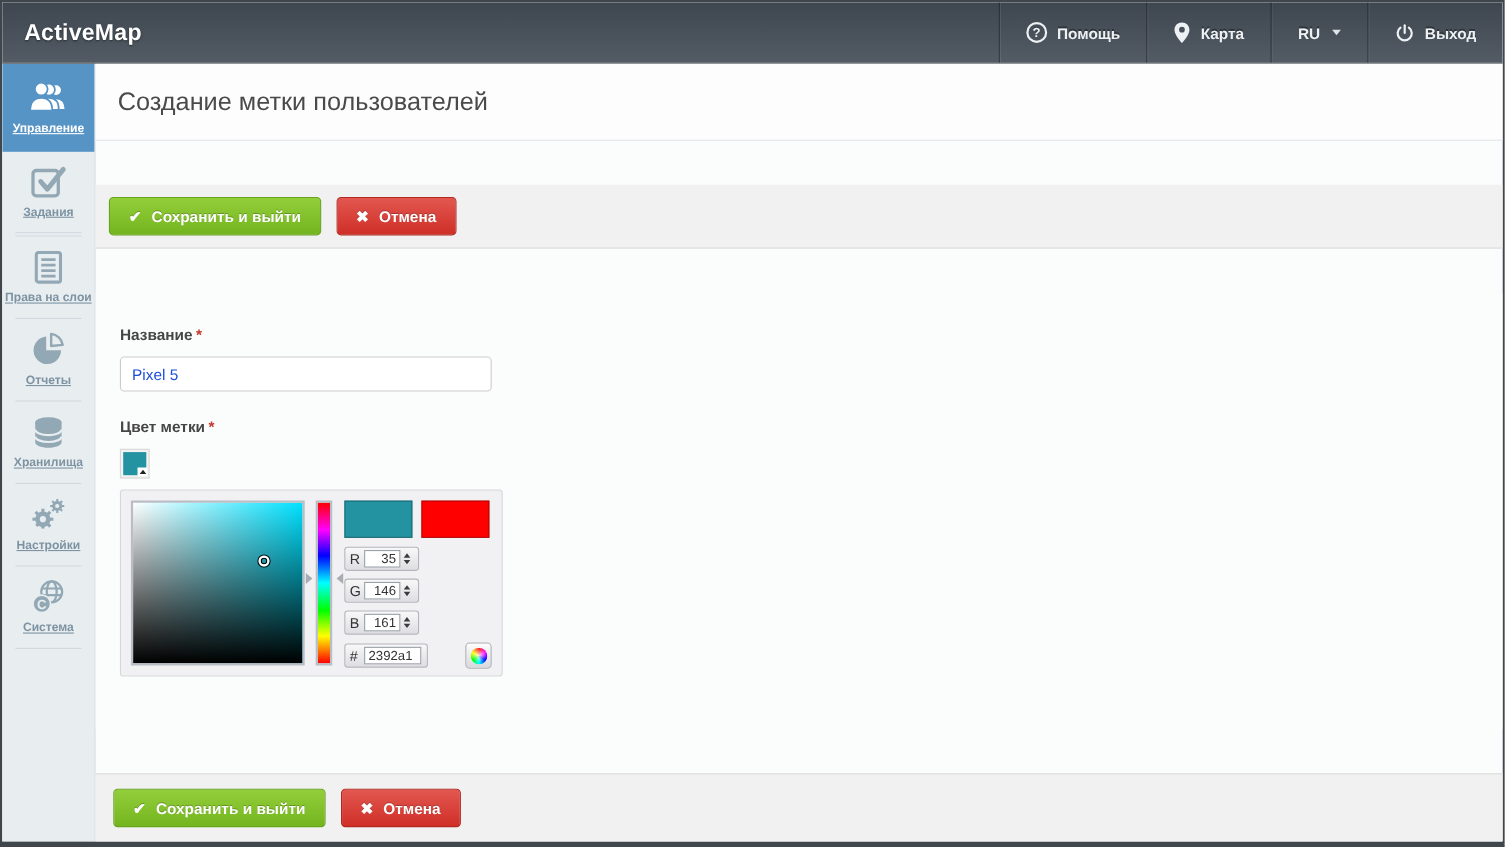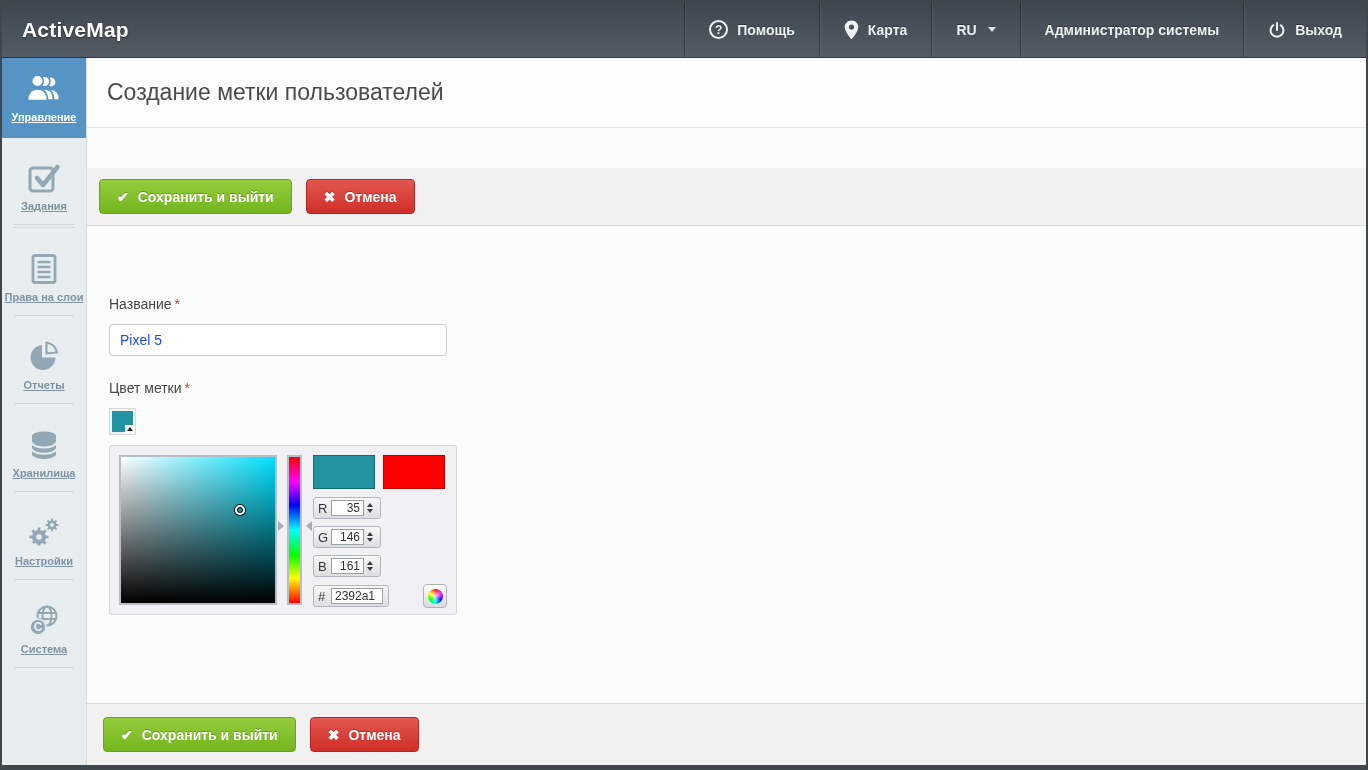--- a/index.html
+++ b/index.html
@@ -23,21 +23,21 @@
                 border-top:5px solid #dfe4e8; margin-left:2px; }
   .hd-svg { display:block; }
 
   
   .body { flex:1; display:flex; min-height:0; }
 
   
   .sidebar { width:85px; flex:0 0 85px; background:#e8edf0; border-right:1px solid #d6dde1;
              display:flex; flex-direction:column; overflow:hidden; }
   .side-item { display:flex; flex-direction:column; align-items:center; justify-content:center;
-               padding:23px 2px 10px; color:#7d93a2; cursor:pointer; position:relative; }
+               padding:10px 2px 10px; color:#7d93a2; cursor:pointer; position:relative; }
   .side-item .s-label { font-size:11px; font-weight:bold; text-align:center; line-height:13px; margin-top:5px;text-decoration:underline; }
   .side-item svg { color:#93a8b5; }
   .side-item.active { background:#5794c6; color:#fff; padding:14px 2px; }
   .side-item.active svg { color:#fff; }
   .side-divider { height:1px; background:#d2d9de; margin:1px 12px; flex:0 0 1px; }
 
   
   .main { flex:1; display:flex; flex-direction:column; min-width:0; background:#fbfcfc;gap:40px; }
   .title-bar { flex:0 0 70px; background:#fdfdfd; border-bottom:1px solid #e2e7ea;
                display:flex; align-items:center; padding:0 20px; }
@@ -48,21 +48,21 @@
   .toolbar.bottom { flex:0 0 62px; border-top:1px solid #dcdcdc; padding-left:16px; }
 
   .btn { display:inline-flex; align-items:center; gap:9px; border-radius:4px; padding:0 17px; height:35px;
          font-family:"Liberation Sans", sans-serif; font-size:14px; font-weight:bold; color:#fff; cursor:pointer;
          text-shadow:0 -1px 0 rgba(0,0,0,.25); }
   .btn .btn-ic { font-size:14px; }
   .btn.green { background:linear-gradient(#93ce3b, #73b51f); border:1px solid #67a41b; }
   .btn.red   { background:linear-gradient(#e25750, #cf2f27); border:1px solid #b3271f; }
 
   .content { flex:1; background:#fbfcfc; padding:30px 0 0 22px; overflow:hidden; }
-  .field-label { font-size:14px; font-weight:normal; color:#464646; margin-bottom:12px; }
+  .field-label { font-size:14px; font-weight:bold; color:#464646; margin-bottom:12px; }
   .req { color:#c0392b; margin-left:3px; }
   .text-input { width:338px; height:32px; border:1px solid #ccc; border-radius:4px; background:#fff;
                 font-family:"Liberation Sans", sans-serif; font-size:14px; color:#1d4ed8; padding:0 10px; outline:none; }
   .color-field { margin-top:24px; }
 
   
   .swatch-btn { width:27px; height:27px; background:#f2f2f2; border:1px solid #d8d8d8; padding:2px;
                 position:relative; cursor:pointer; margin-top:2px; }
   .swatch-fill { width:100%; height:100%; }
   .swatch-corner { position:absolute; right:1px; bottom:1px; width:9px; height:8px; background:#fff;
@@ -124,23 +124,20 @@
         <span>
           <svg class="hd-svg" width="15" height="20" viewBox="0 0 15 20">
             <path fill="#eef1f3" fill-rule="evenodd" d="M7.5 0.5 C3.6 0.5 0.7 3.4 0.7 7.2 c0 4.6 6.8 12 6.8 12 s6.8-7.4 6.8-12 C14.3 3.4 11.4 0.5 7.5 0.5 Z M7.5 9.6 a2.6 2.6 0 1 1 0-5.2 a2.6 2.6 0 0 1 0 5.2 Z"></path>
           </svg>
         </span>
         <span>Карта</span>
       </div>
       <div class="top-item">
         <span>RU</span>
         <span class="caret-down"></span>
-      </div>
-      <div class="top-item">
-        <span>Администратор системы</span>
       </div>
       <div class="top-item">
         <span>
           <svg class="hd-svg" width="18" height="18" viewBox="0 0 18 18" fill="none" stroke="#eef1f3" stroke-width="2" stroke-linecap="round">
             <path d="M9 2 v7"></path>
             <path d="M5.2 4.2 a6.4 6.4 0 1 0 7.6 0"></path>
           </svg>
         </span>
         <span>Выход</span>
       </div>

